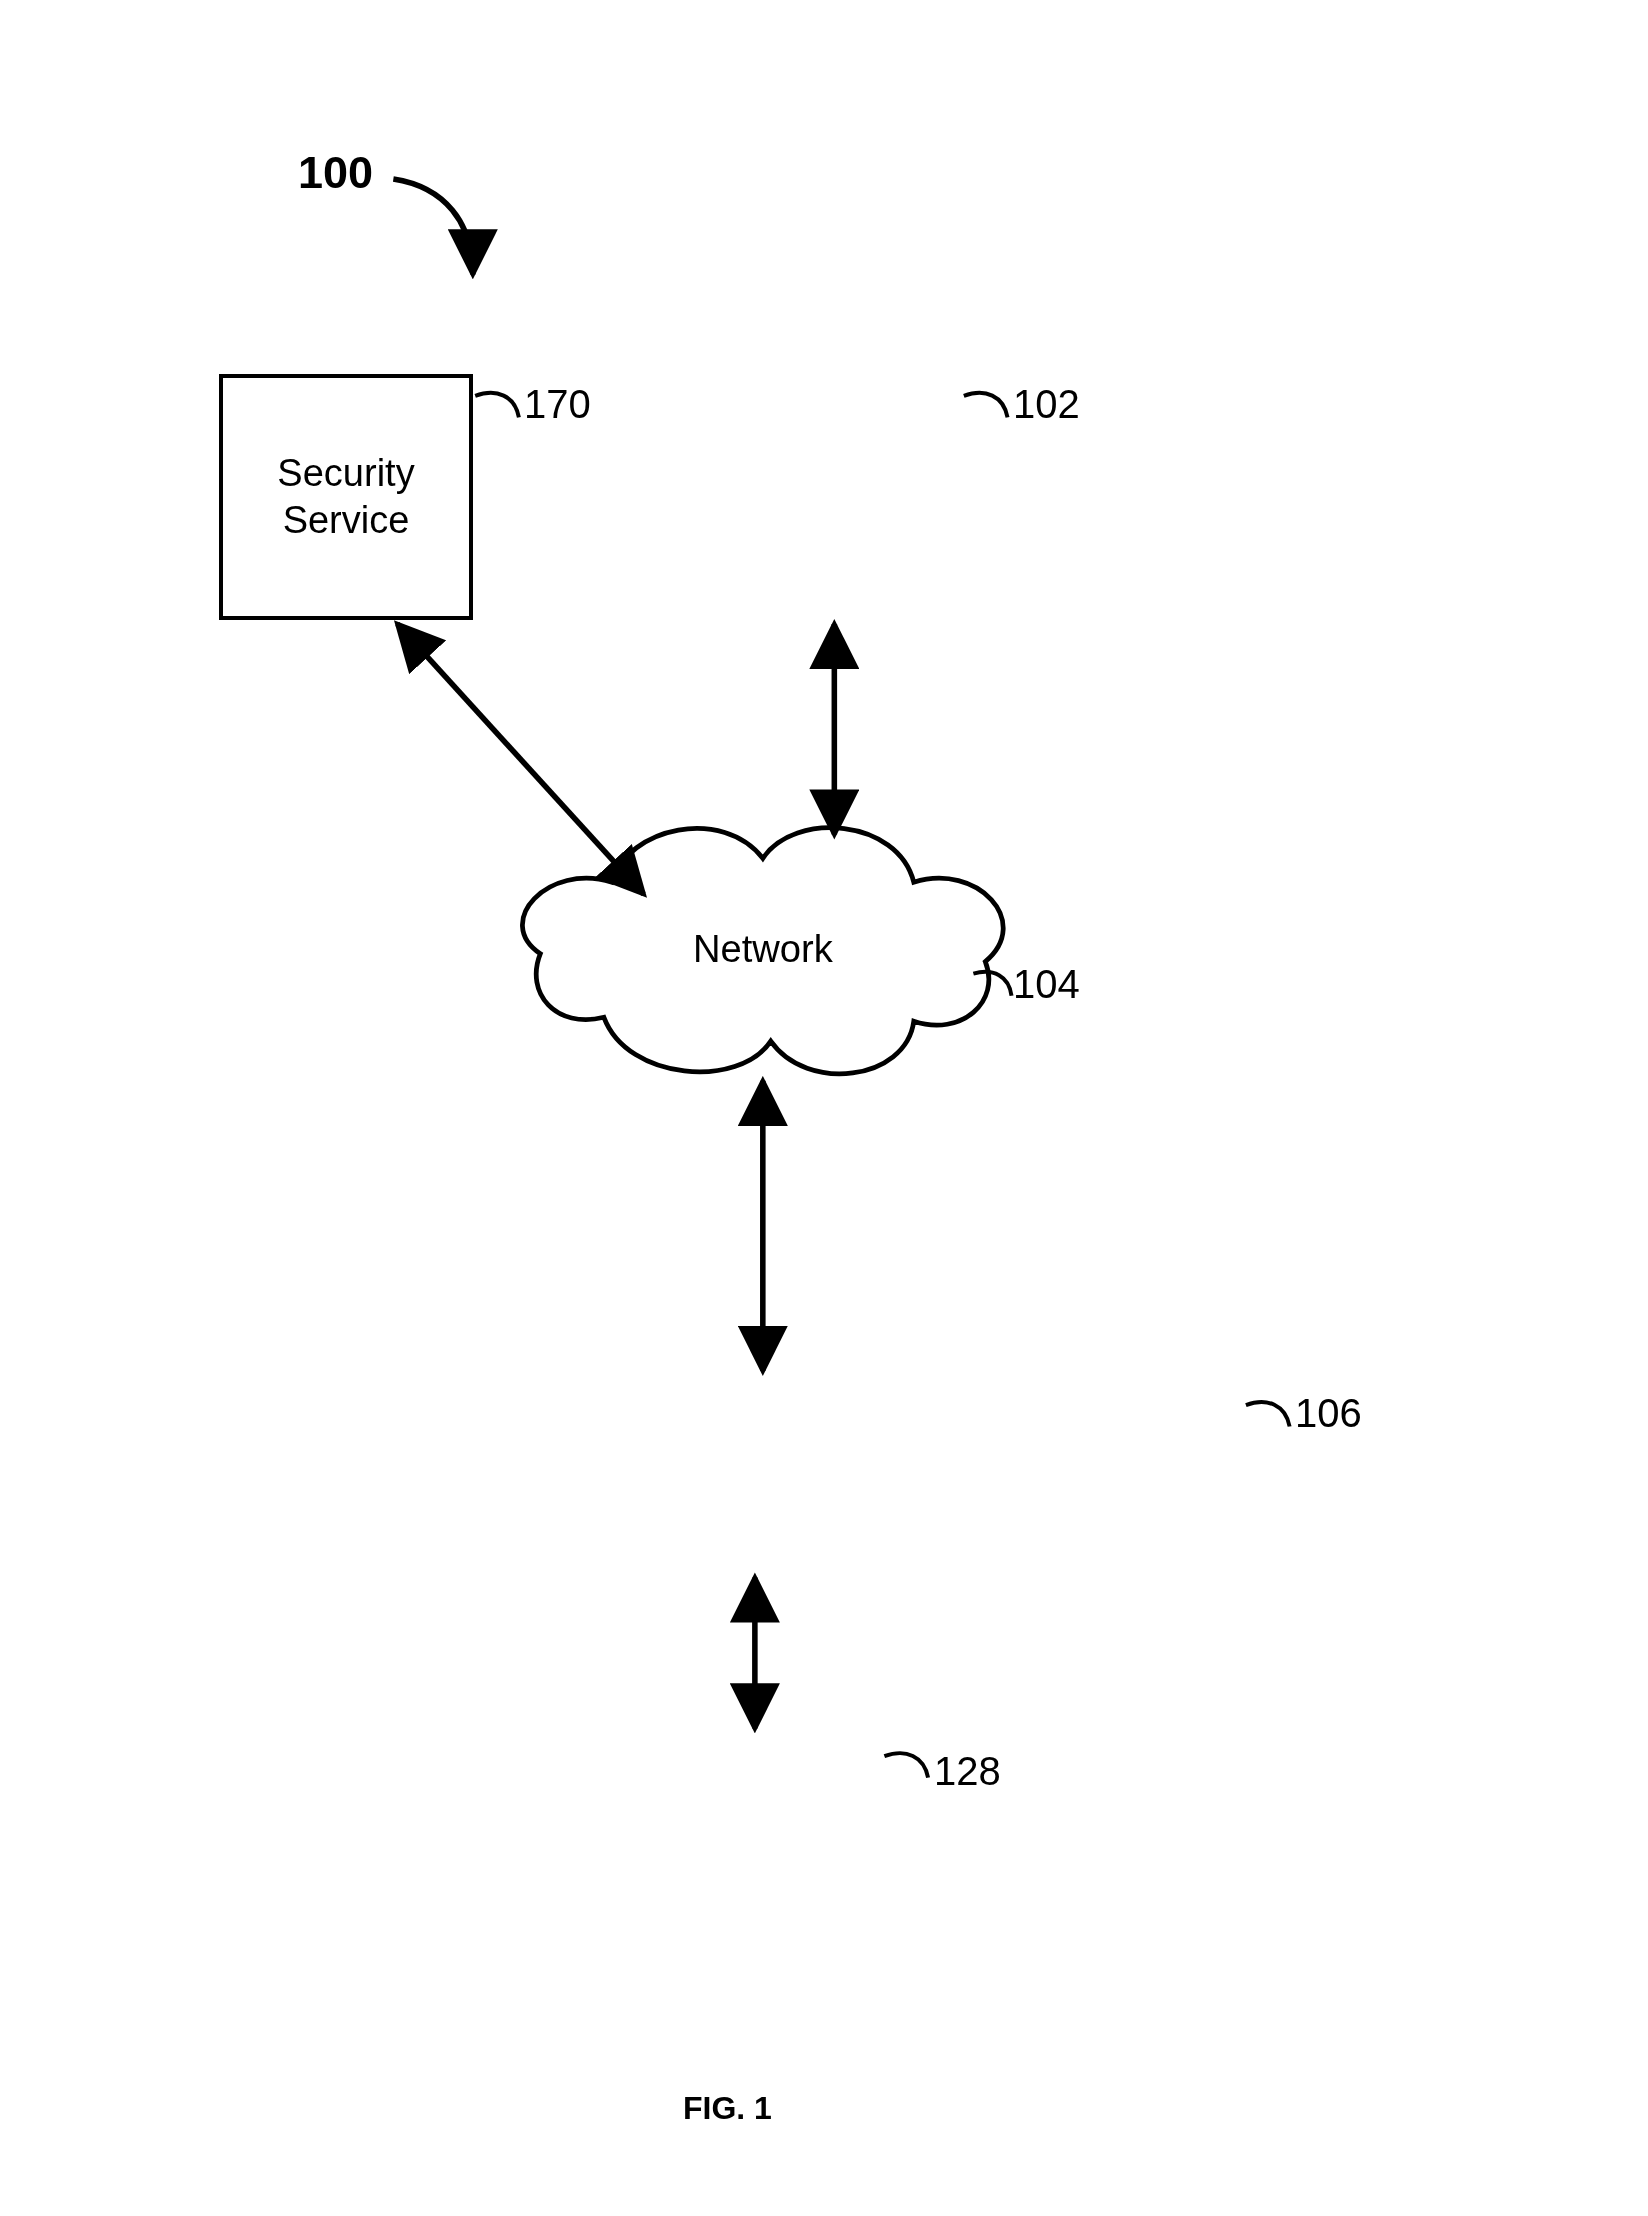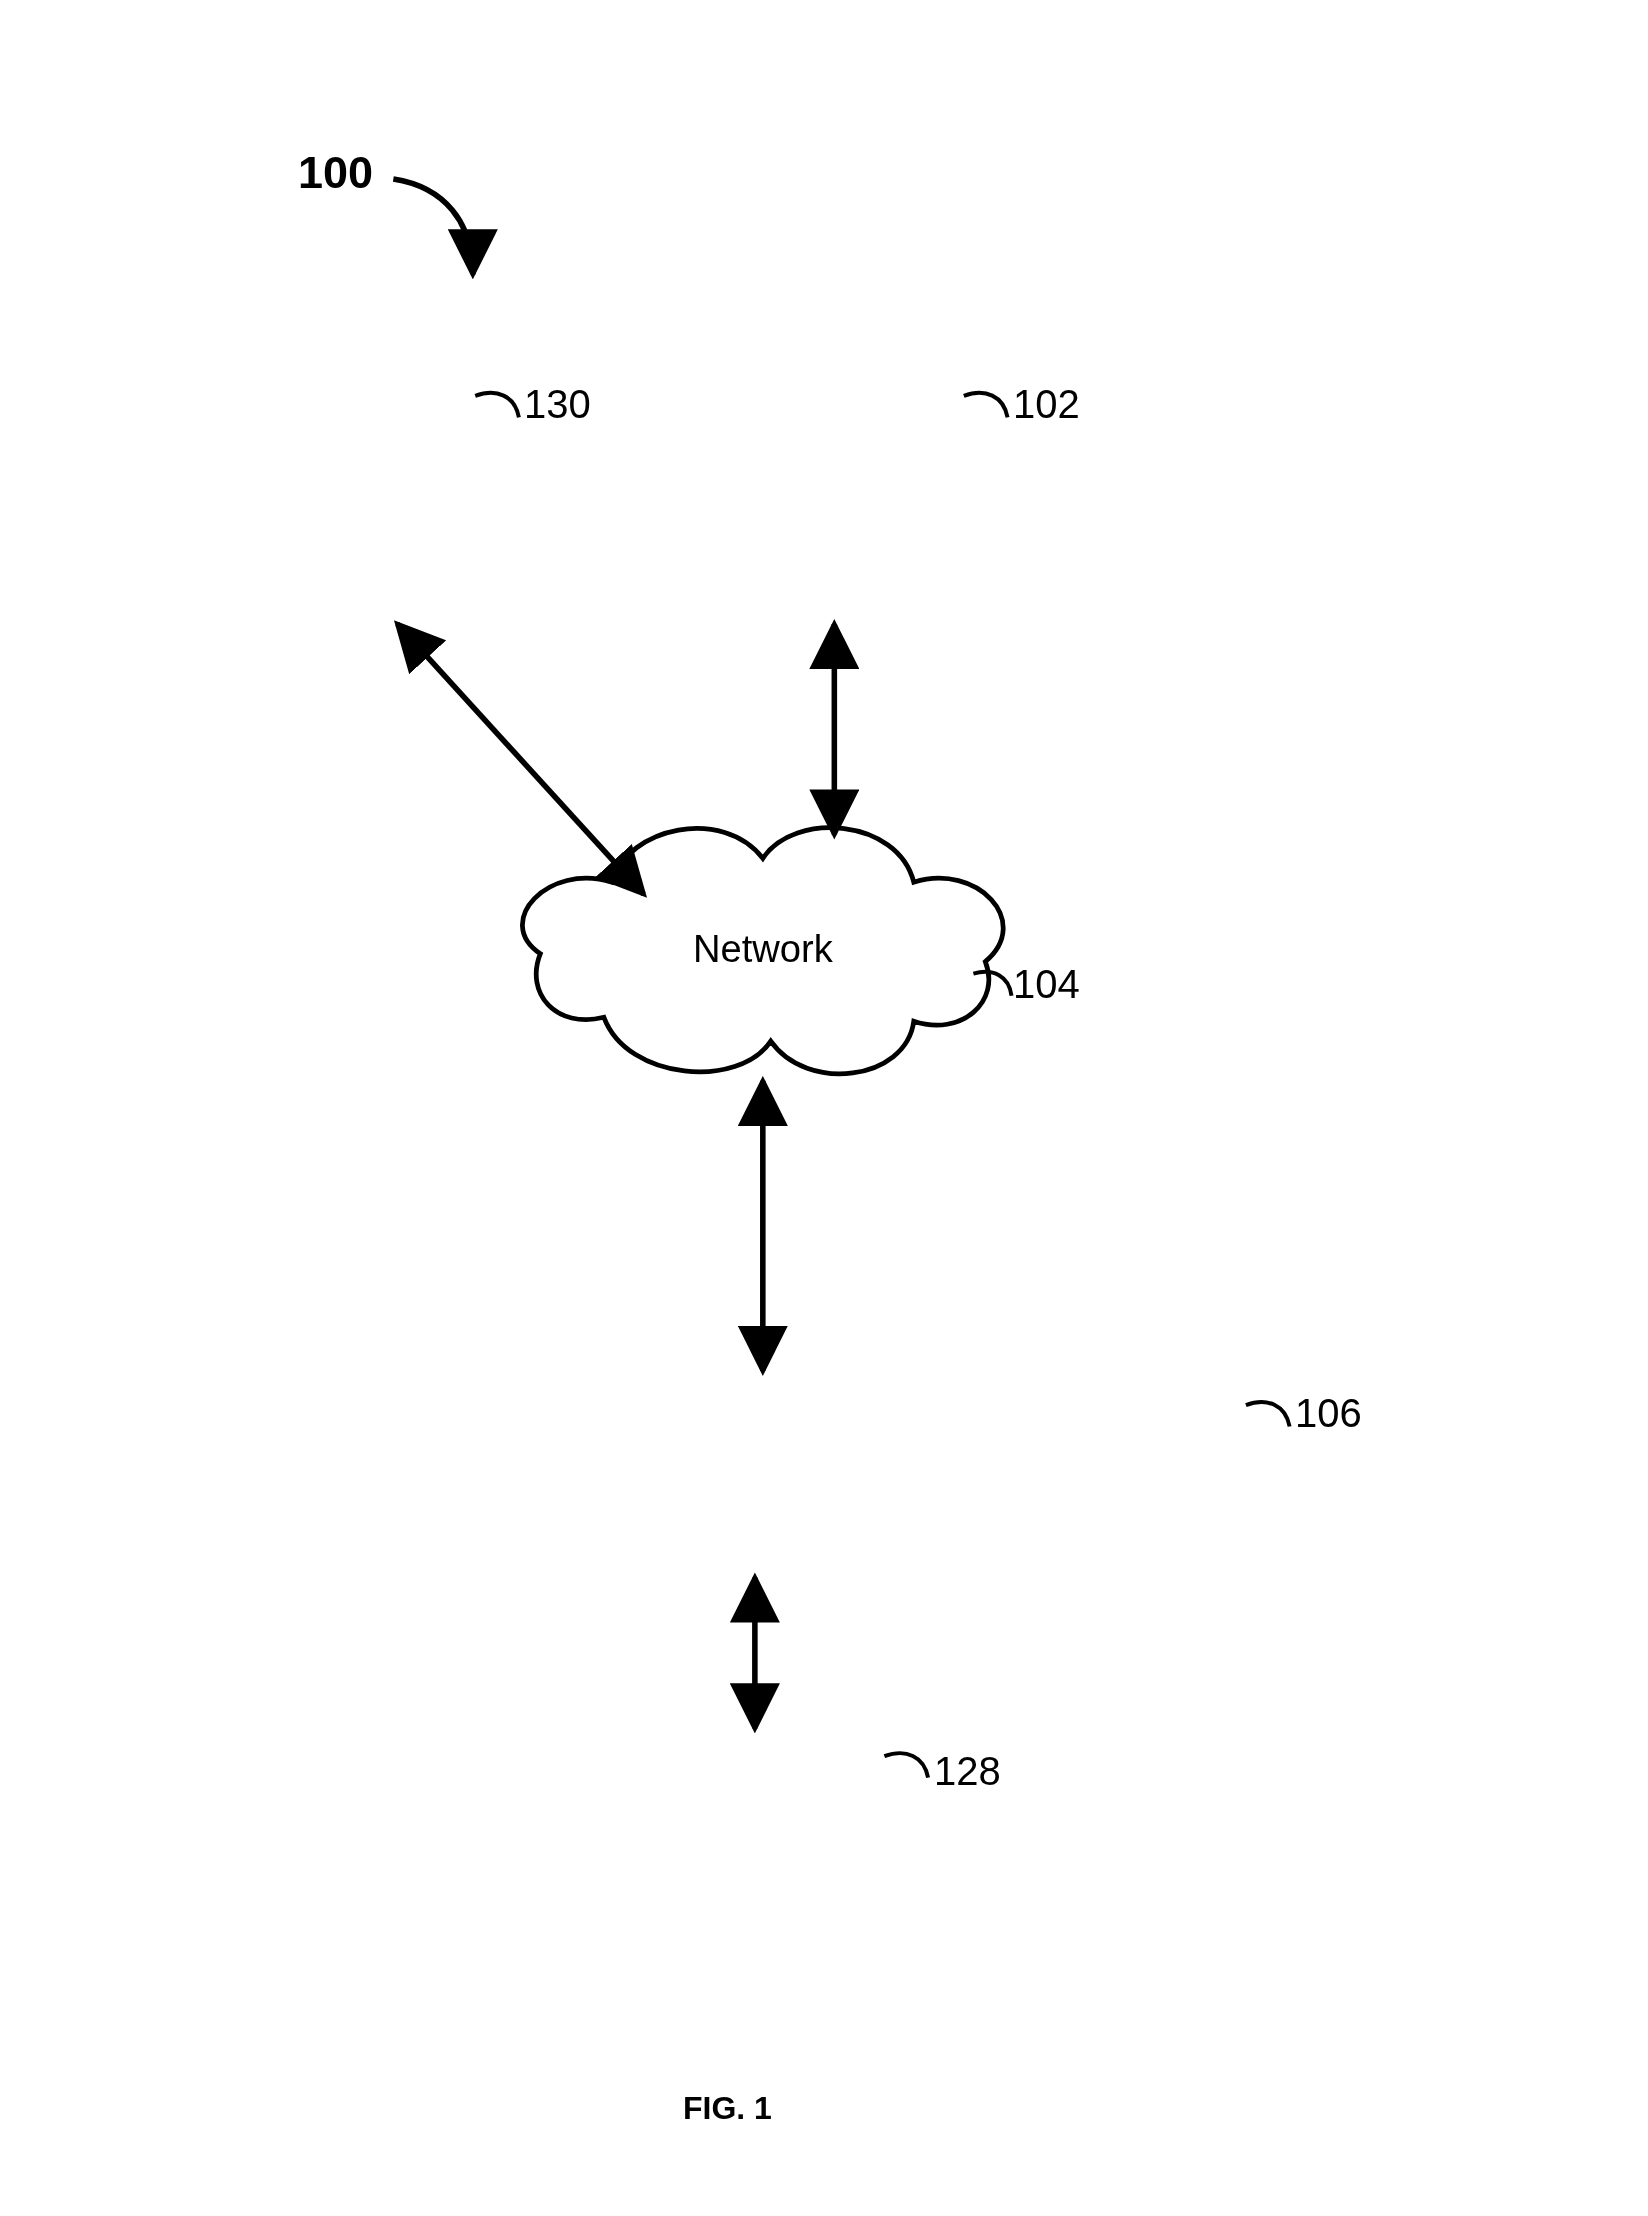--- a/index.html
+++ b/index.html
@@ -51,21 +51,25 @@
     pointer-events: none;
   }
 </style>
 </head>
 <body>
 
 <div class="canvas">
 
   <span class="ref-100" style="left:298px; top:107px;">100</span>
 
-  <span class="label-num" style="left:524px; top:342px;">130</span>
+  <div class="box" style="left:219px; top:334px; width:254px; height:246px;">
+    <span style="white-space:pre-line;">Security
+Service</span>
+  </div>
+  <span class="label-num" style="left:524px; top:342px;">170</span>
 
   <span class="label-num" style="left:1013px; top:342px;text-align:right;">102</span>
 
   <span class="label-num" style="left:1013px; top:922px;">104</span>
 
   <span class="label-num" style="left:1295px; top:1351px;">106</span>
 
   <span class="label-num" style="left:934px; top:1709px;">128</span>
 
   <span class="fig-label" style="left:683px; top:2050px;">FIG. 1</span>

